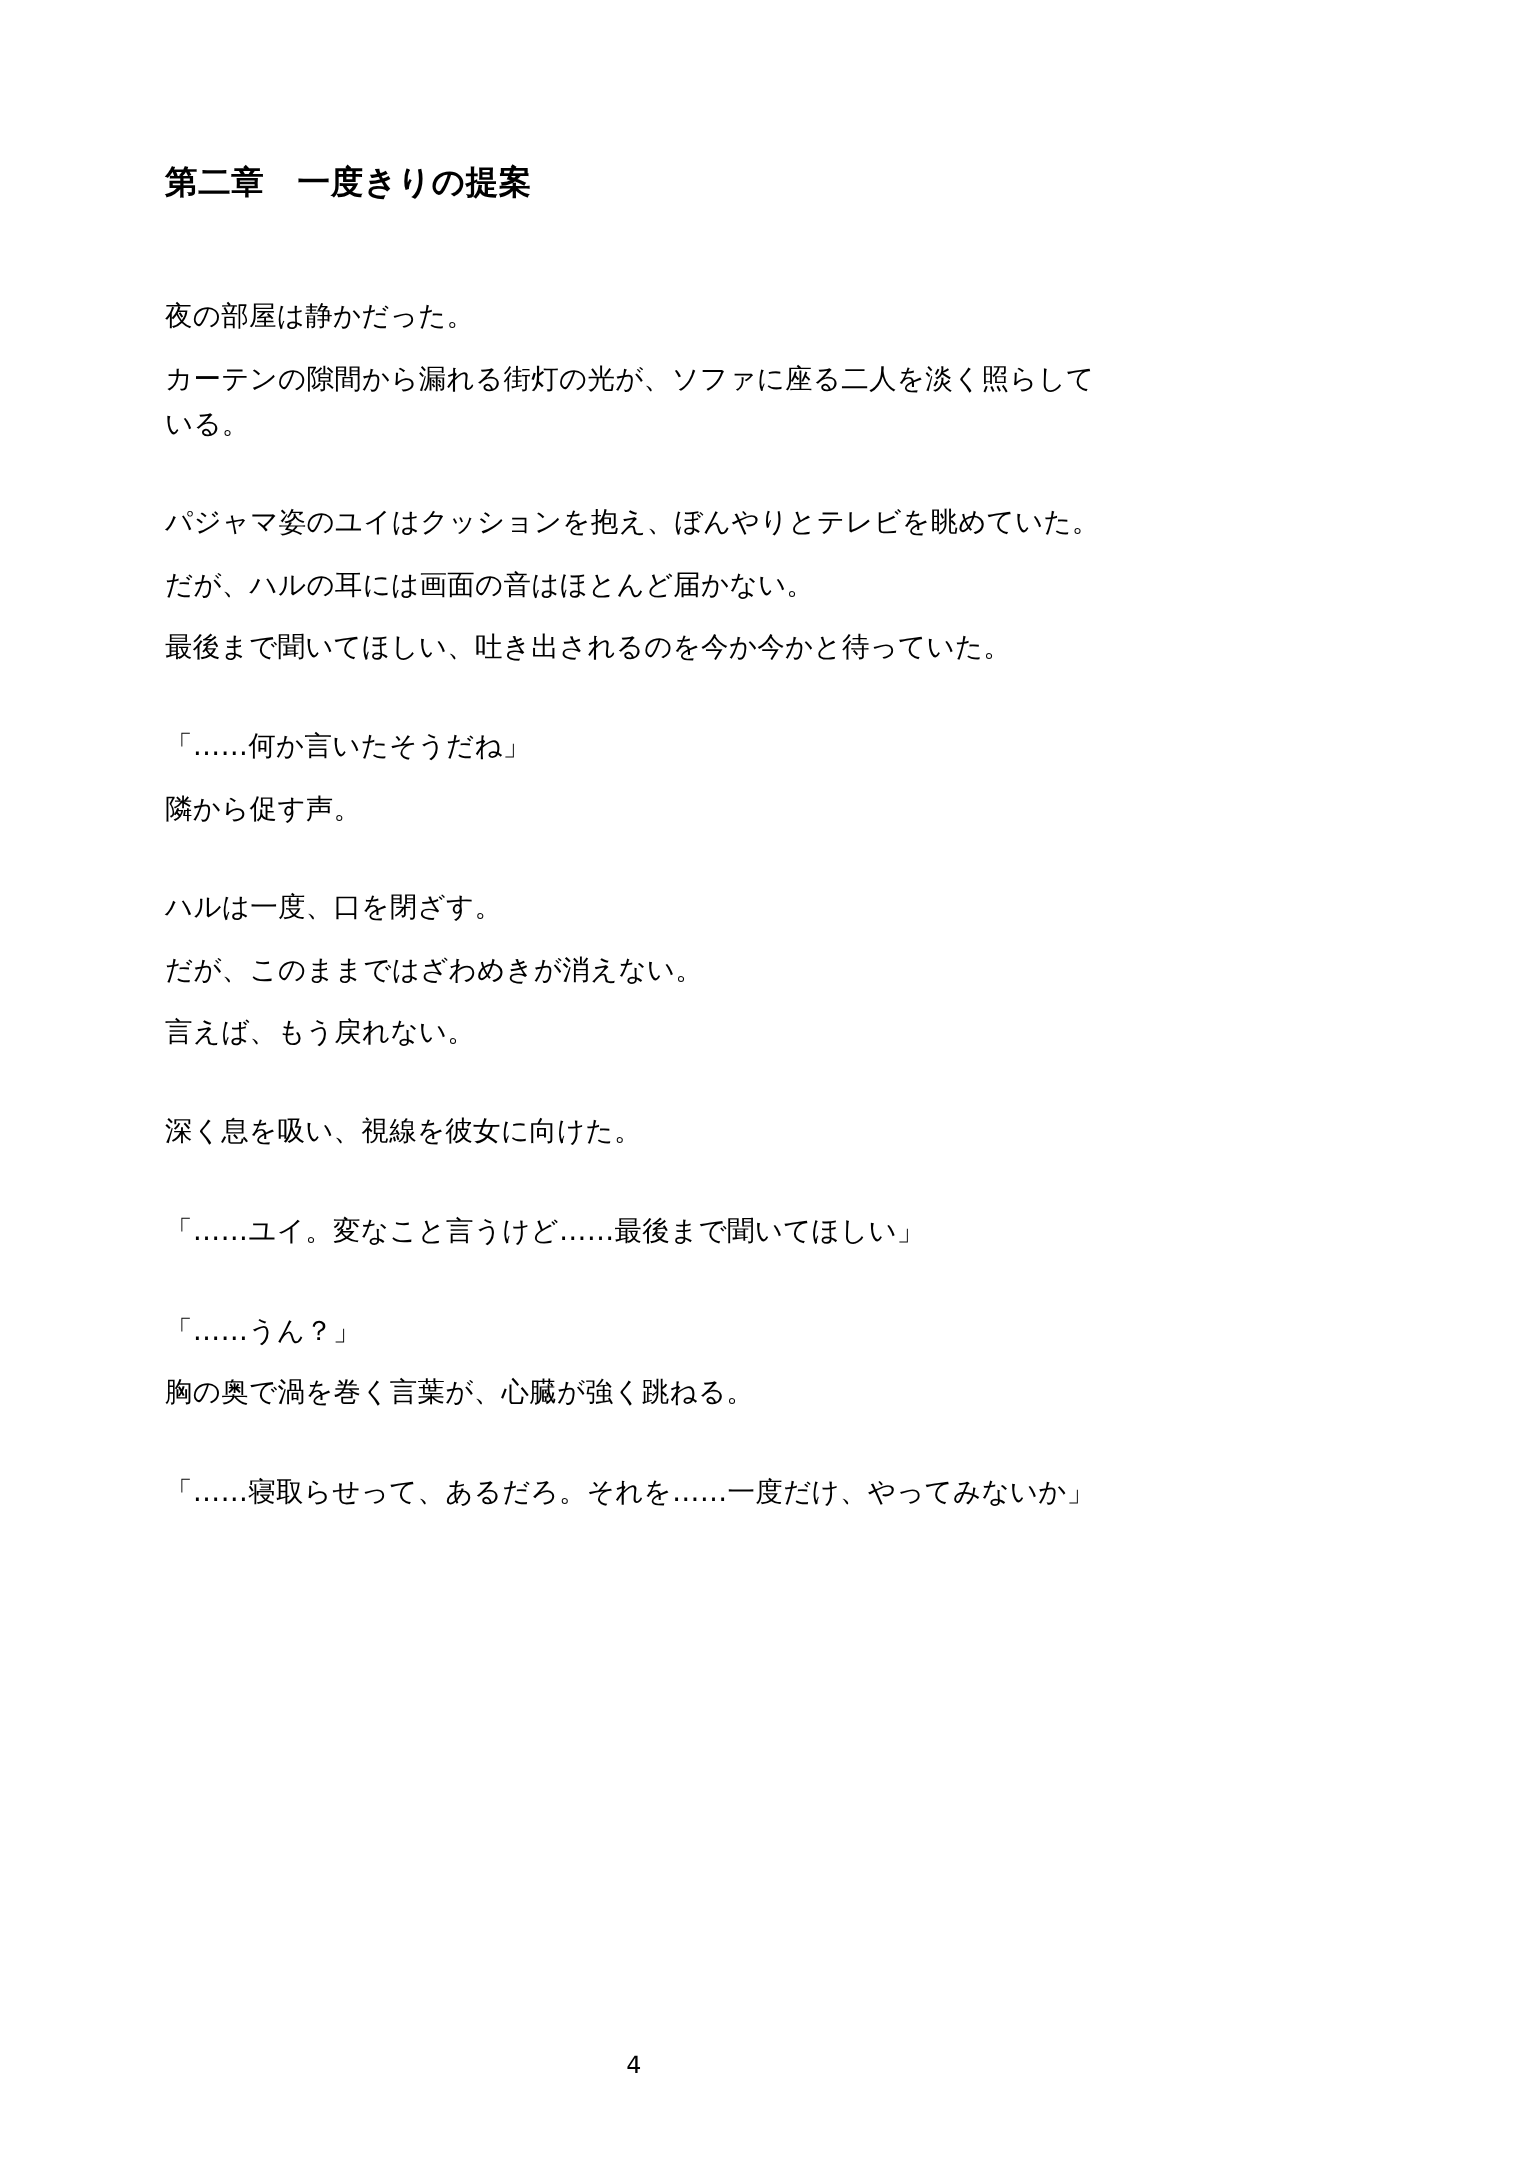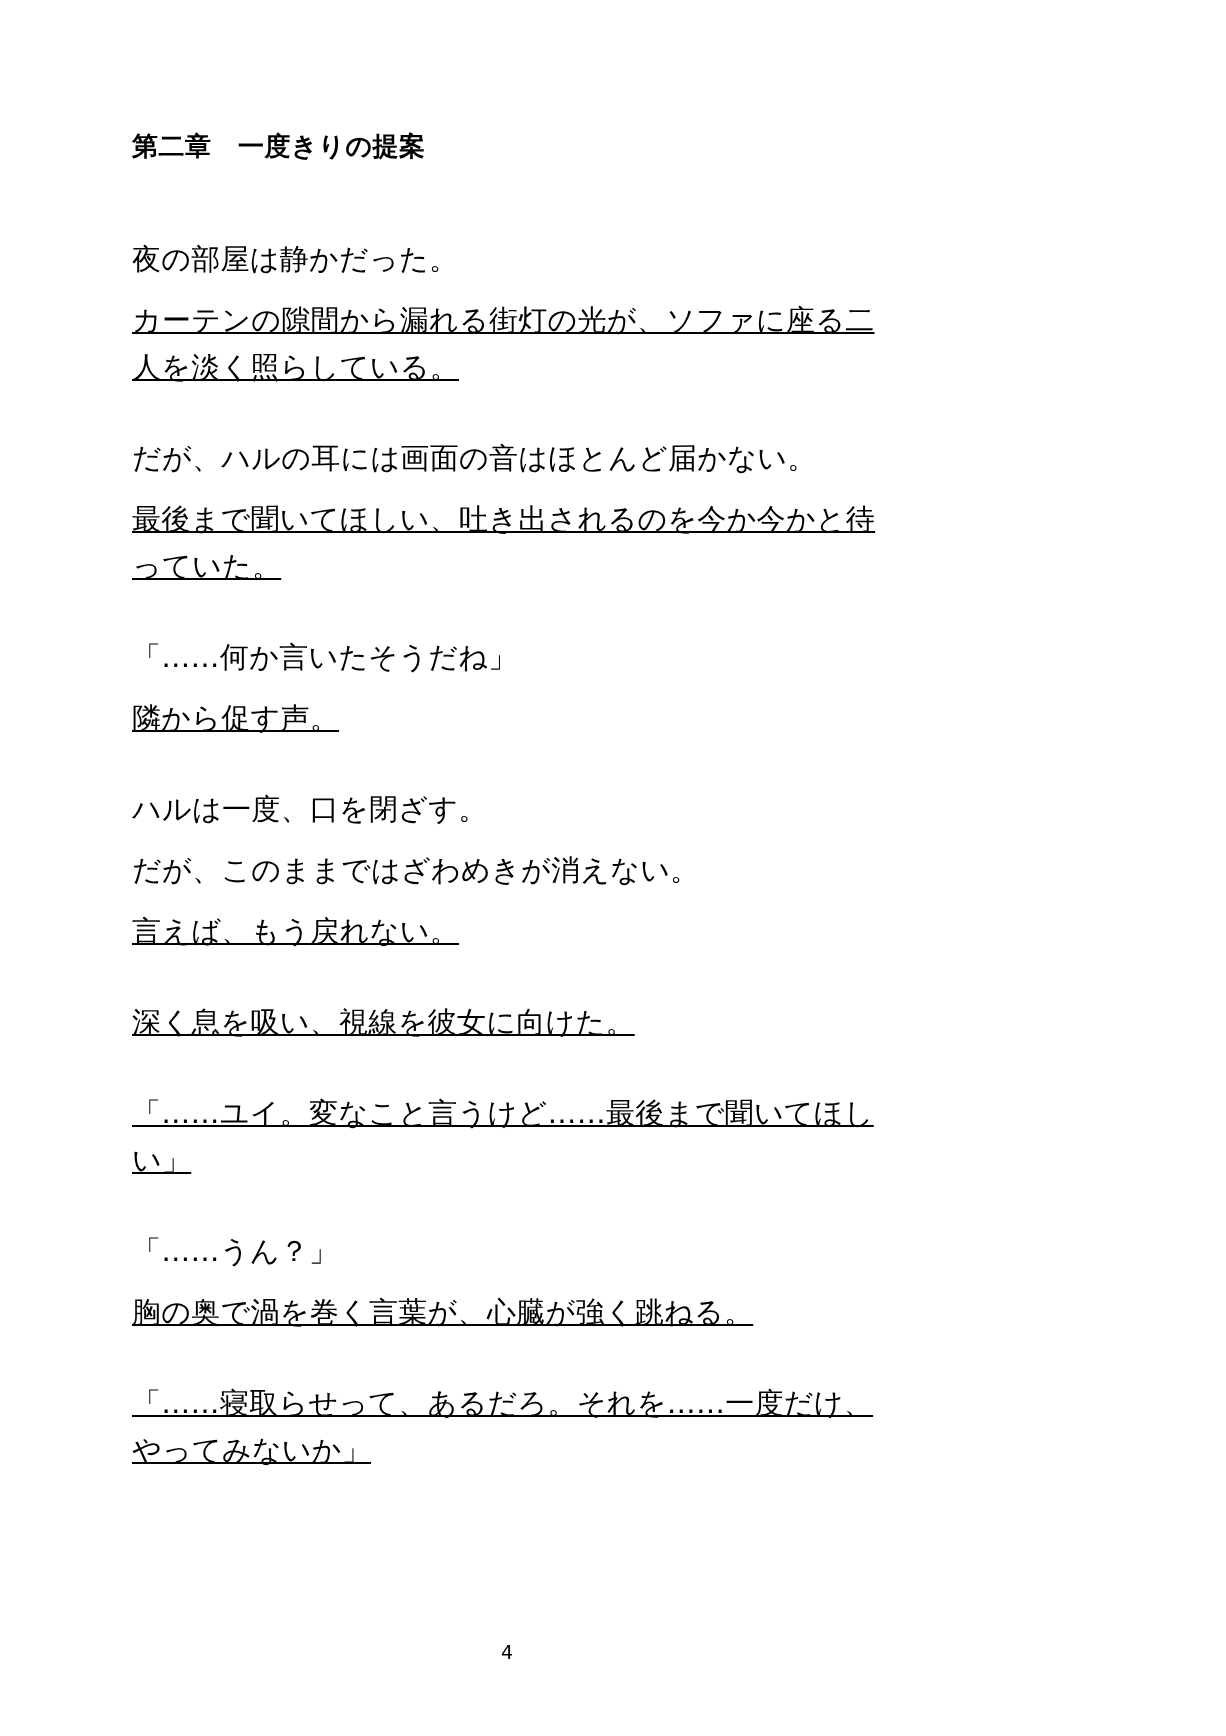--- a/index.html
+++ b/index.html
@@ -30,30 +30,29 @@
     font-weight: 700;
     letter-spacing: 0.02em;
     margin: 0 0 72px 0;
     line-height: 1.4;
     white-space: pre;
   }
   .body-block {
     margin: 0 0 44px 0;
   }
   .body-line {
-    font-size: 29px;
+    font-size: 22px;
     line-height: 1.62;
     letter-spacing: 0.01em;
     margin: 0 0 14px 0;
     white-space: pre-wrap;
     word-break: break-all;
   }
   .body-line:last-child {
     margin-bottom: 0;
-    text-decoration: underline;
   }
   .page-number {
     position: absolute;
     left: 0;
     right: 0;
     bottom: 74px;
     text-align: center;
     font-size: 19px;
     line-height: 1;
   }
@@ -64,20 +63,21 @@
 <div class="page">
   <h1 class="chapter-title">第二章　一度きりの提案</h1>
   <div class="body-content">
 
     <div class="body-block">
       <p class="body-line">夜の部屋は静かだった。</p>
       <p class="body-line">カーテンの隙間から漏れる街灯の光が、ソファに座る二人を淡く照らしている。</p>
     </div>
 
     <div class="body-block">
+      <p class="body-line">パジャマ姿のユイはクッションを抱え、ぼんやりとテレビを眺めていた。</p>
       <p class="body-line">だが、ハルの耳には画面の音はほとんど届かない。</p>
       <p class="body-line">最後まで聞いてほしい、吐き出されるのを今か今かと待っていた。</p>
     </div>
 
     <div class="body-block">
       <p class="body-line">「……何か言いたそうだね」</p>
       <p class="body-line">隣から促す声。</p>
     </div>
 
     <div class="body-block">

